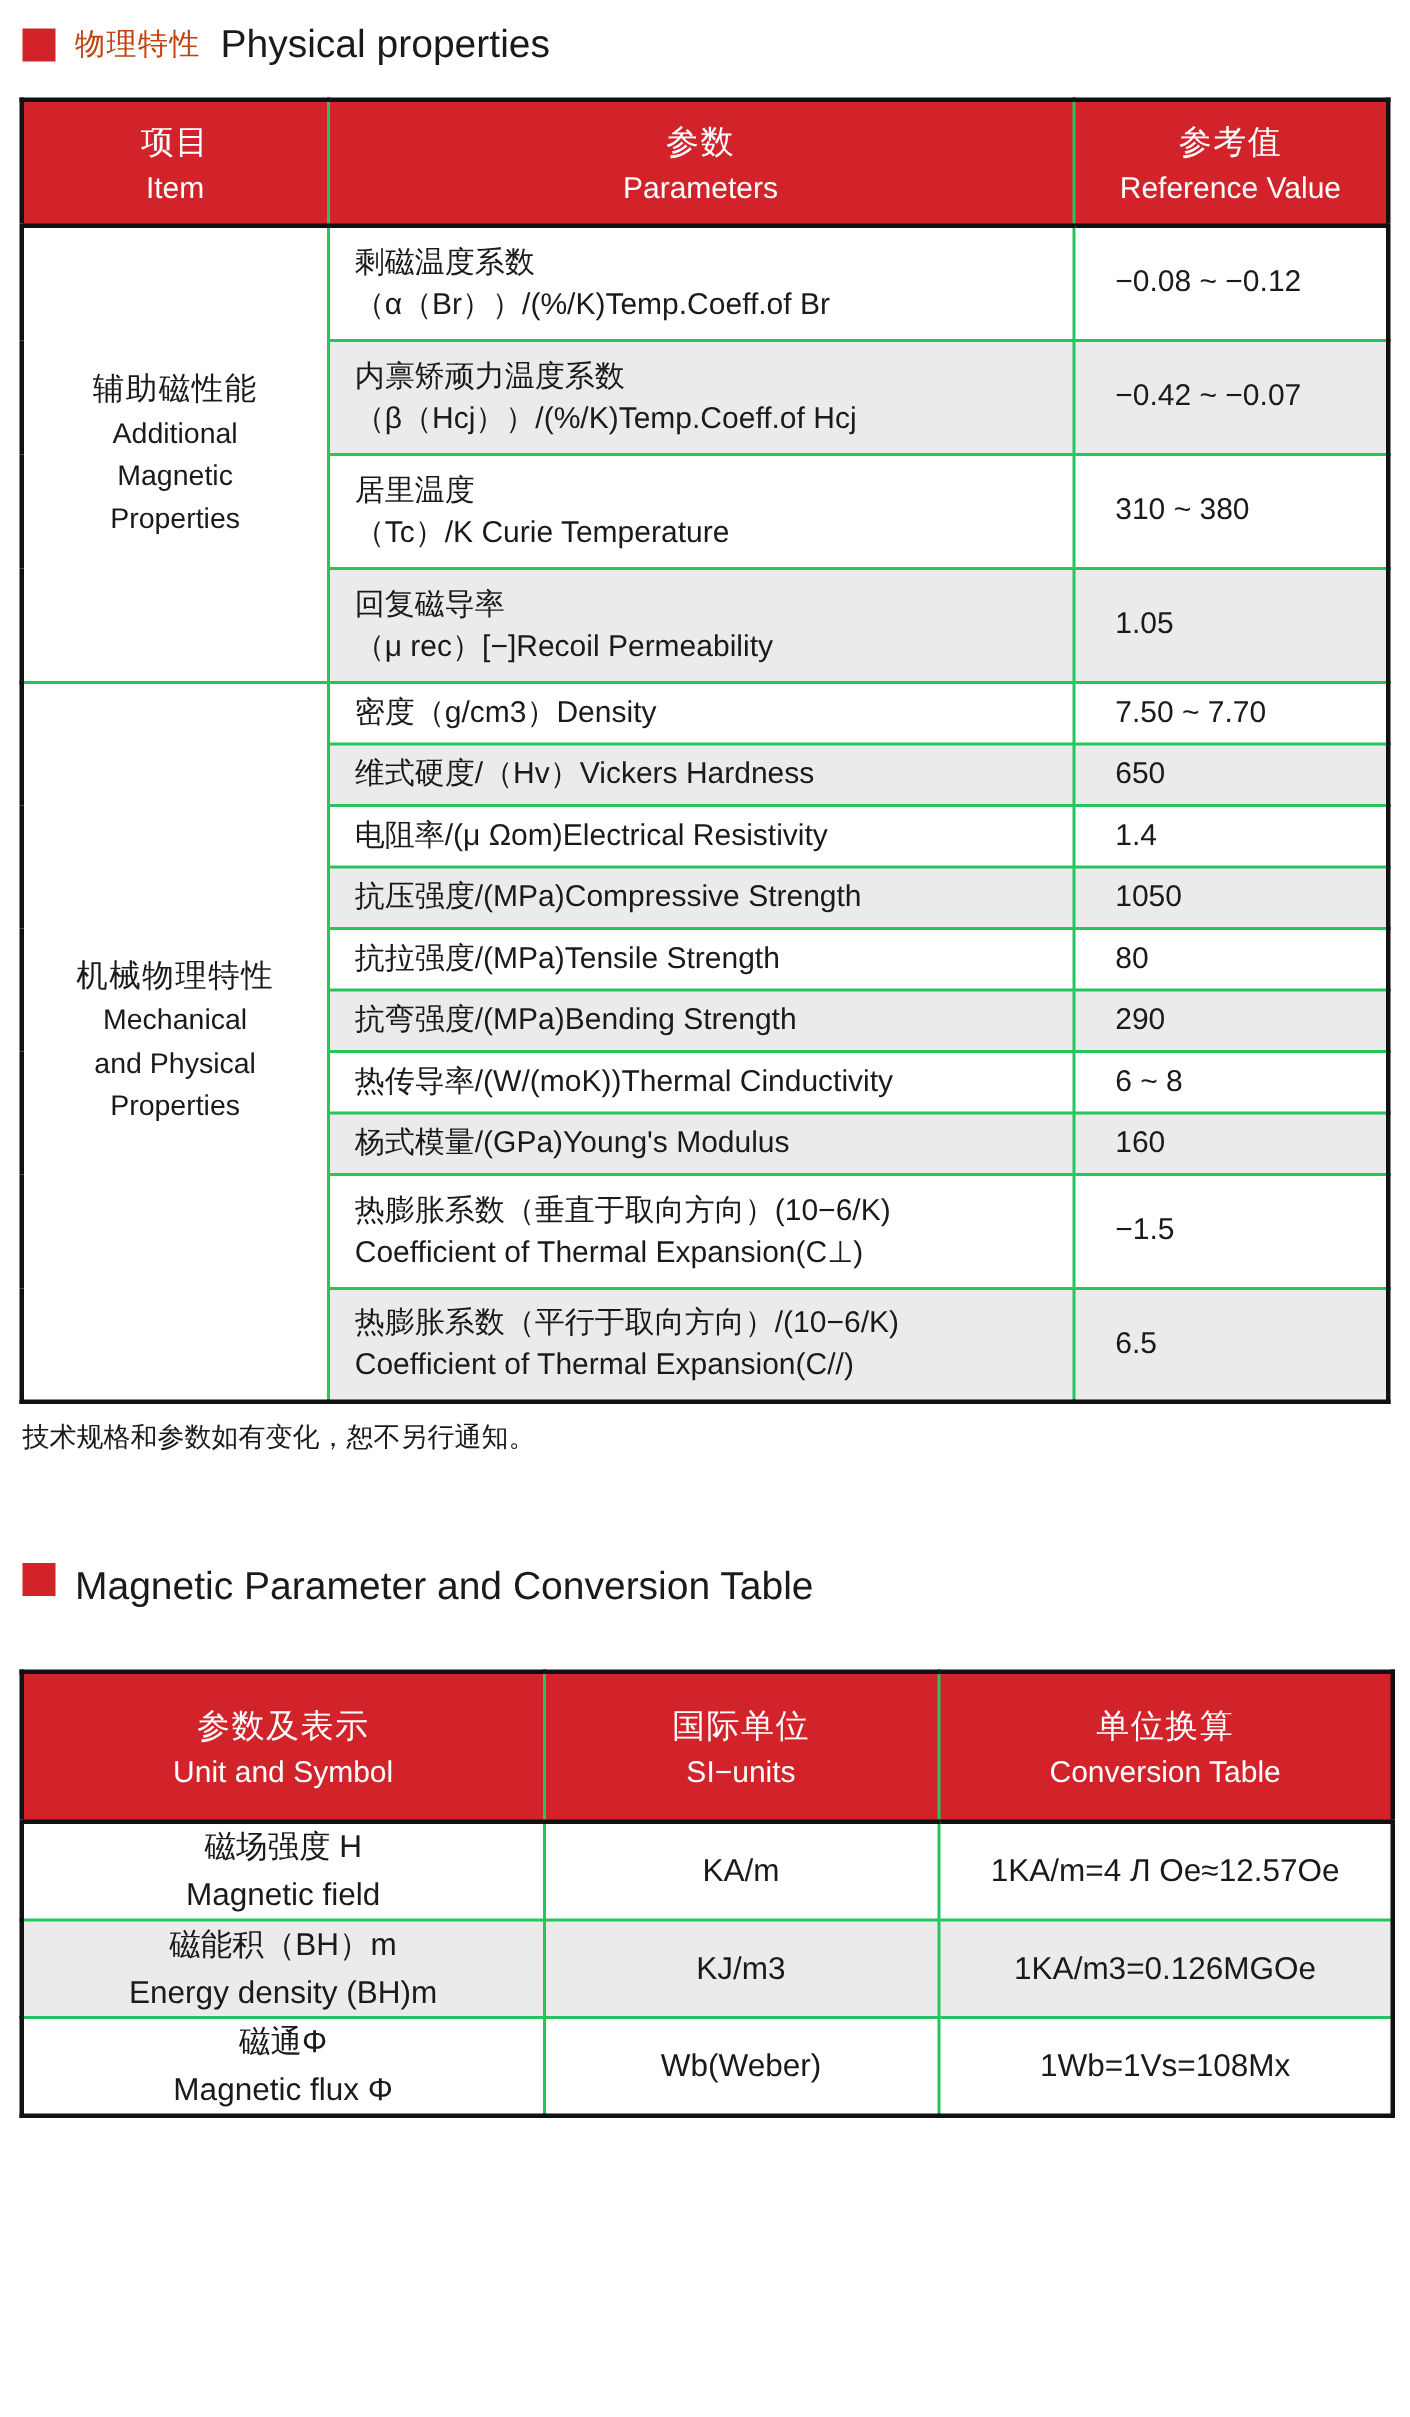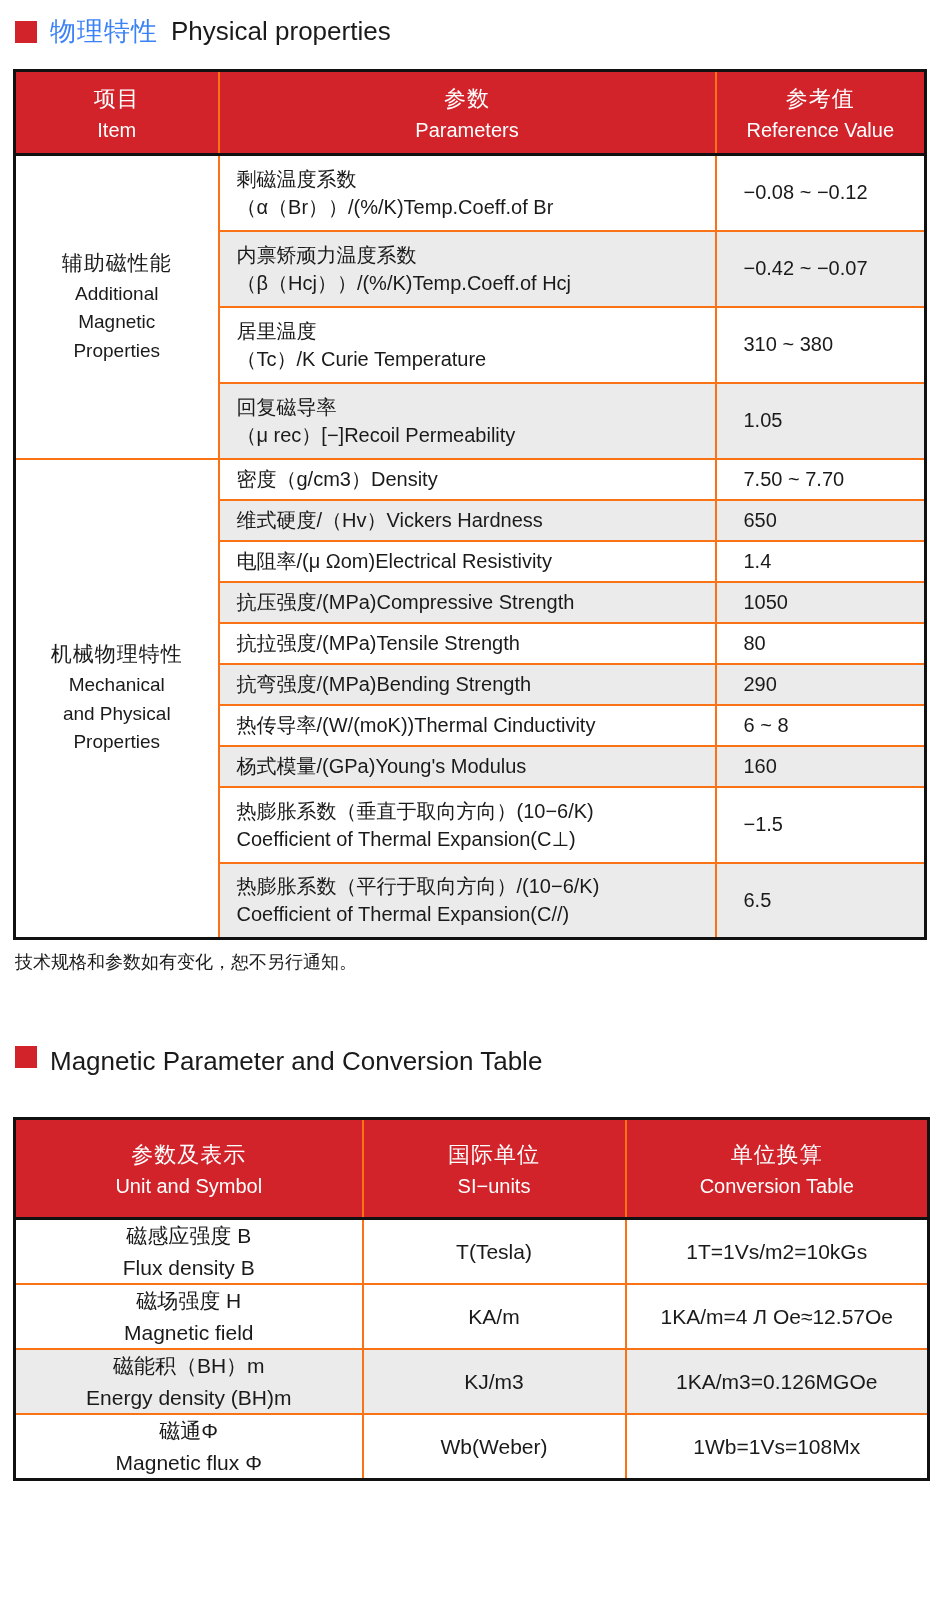--- a/index.html
+++ b/index.html
@@ -6,30 +6,30 @@
   body{
     width:940px;height:1611px;background:#ffffff;overflow:hidden;
     font-family:"Liberation Sans","DejaVu Sans",sans-serif;
     color:#1a1a1a;
   }
   .page{padding:10px 13px 0 13px;}
 
   
   .sec-title{display:flex;align-items:center;gap:13px;}
   .marker{width:22px;height:22px;background:#d2232a;flex:none;}
-  .sec-title .zh{font-size:26px;color:#3b82f6;letter-spacing:1px;}
+  .sec-title .zh{font-size:20px;color:#c2410c;letter-spacing:1px;}
   .sec-title .en{font-size:26px;color:#1a1a1a;}
   .sec1{margin:4px 0 20px 2px;}
   .sec2{margin:66px 0 0 2px;align-items:flex-start;}
   .sec2 .marker{margin-top:5px;}
   .sec2 .lines .en{margin-top:5px;text-align:right;}
 
   
   table.tbl{border-collapse:collapse;table-layout:fixed;border:3px solid #111;}
-  .tbl th,.tbl td{border:2px solid #f97316;padding:0;}
+  .tbl th,.tbl td{border:2px solid #22c55e;padding:0;}
   .tbl thead th{background:#d2232a;color:#ffffff;font-weight:normal;border-bottom:3px solid #111;}
   .hzh{font-size:22px;margin-bottom:5px;letter-spacing:1px;}
   .hen{font-size:20px;}
 
   
   .t1{width:911px;margin-top:16px;}
   .t1 .c1{width:204px;}
   .t1 .c2{width:497px;}
   .t1 .c3{width:210px;}
   .t1 thead tr{height:84px;}
@@ -199,26 +199,20 @@
           <div class="hen">SI−units</div>
         </th>
         <th>
           <div class="hzh">单位换算</div>
           <div class="hen">Conversion Table</div>
         </th>
       </tr>
     </thead>
     <tbody>
       <tr>
-        <td class="name">磁感应强度 B
-Flux density B</td>
-        <td class="si">T(Tesla)</td>
-        <td class="conv">1T=1Vs/m2=10kGs</td>
-      </tr>
-      <tr>
         <td class="name">磁场强度 H
 Magnetic field</td>
         <td class="si">KA/m</td>
         <td class="conv">1KA/m=4 Л Oe≈12.57Oe</td>
       </tr>
       <tr class="alt">
         <td class="name">磁能积（BH）m
 Energy density (BH)m</td>
         <td class="si">KJ/m3</td>
         <td class="conv">1KA/m3=0.126MGOe</td>

